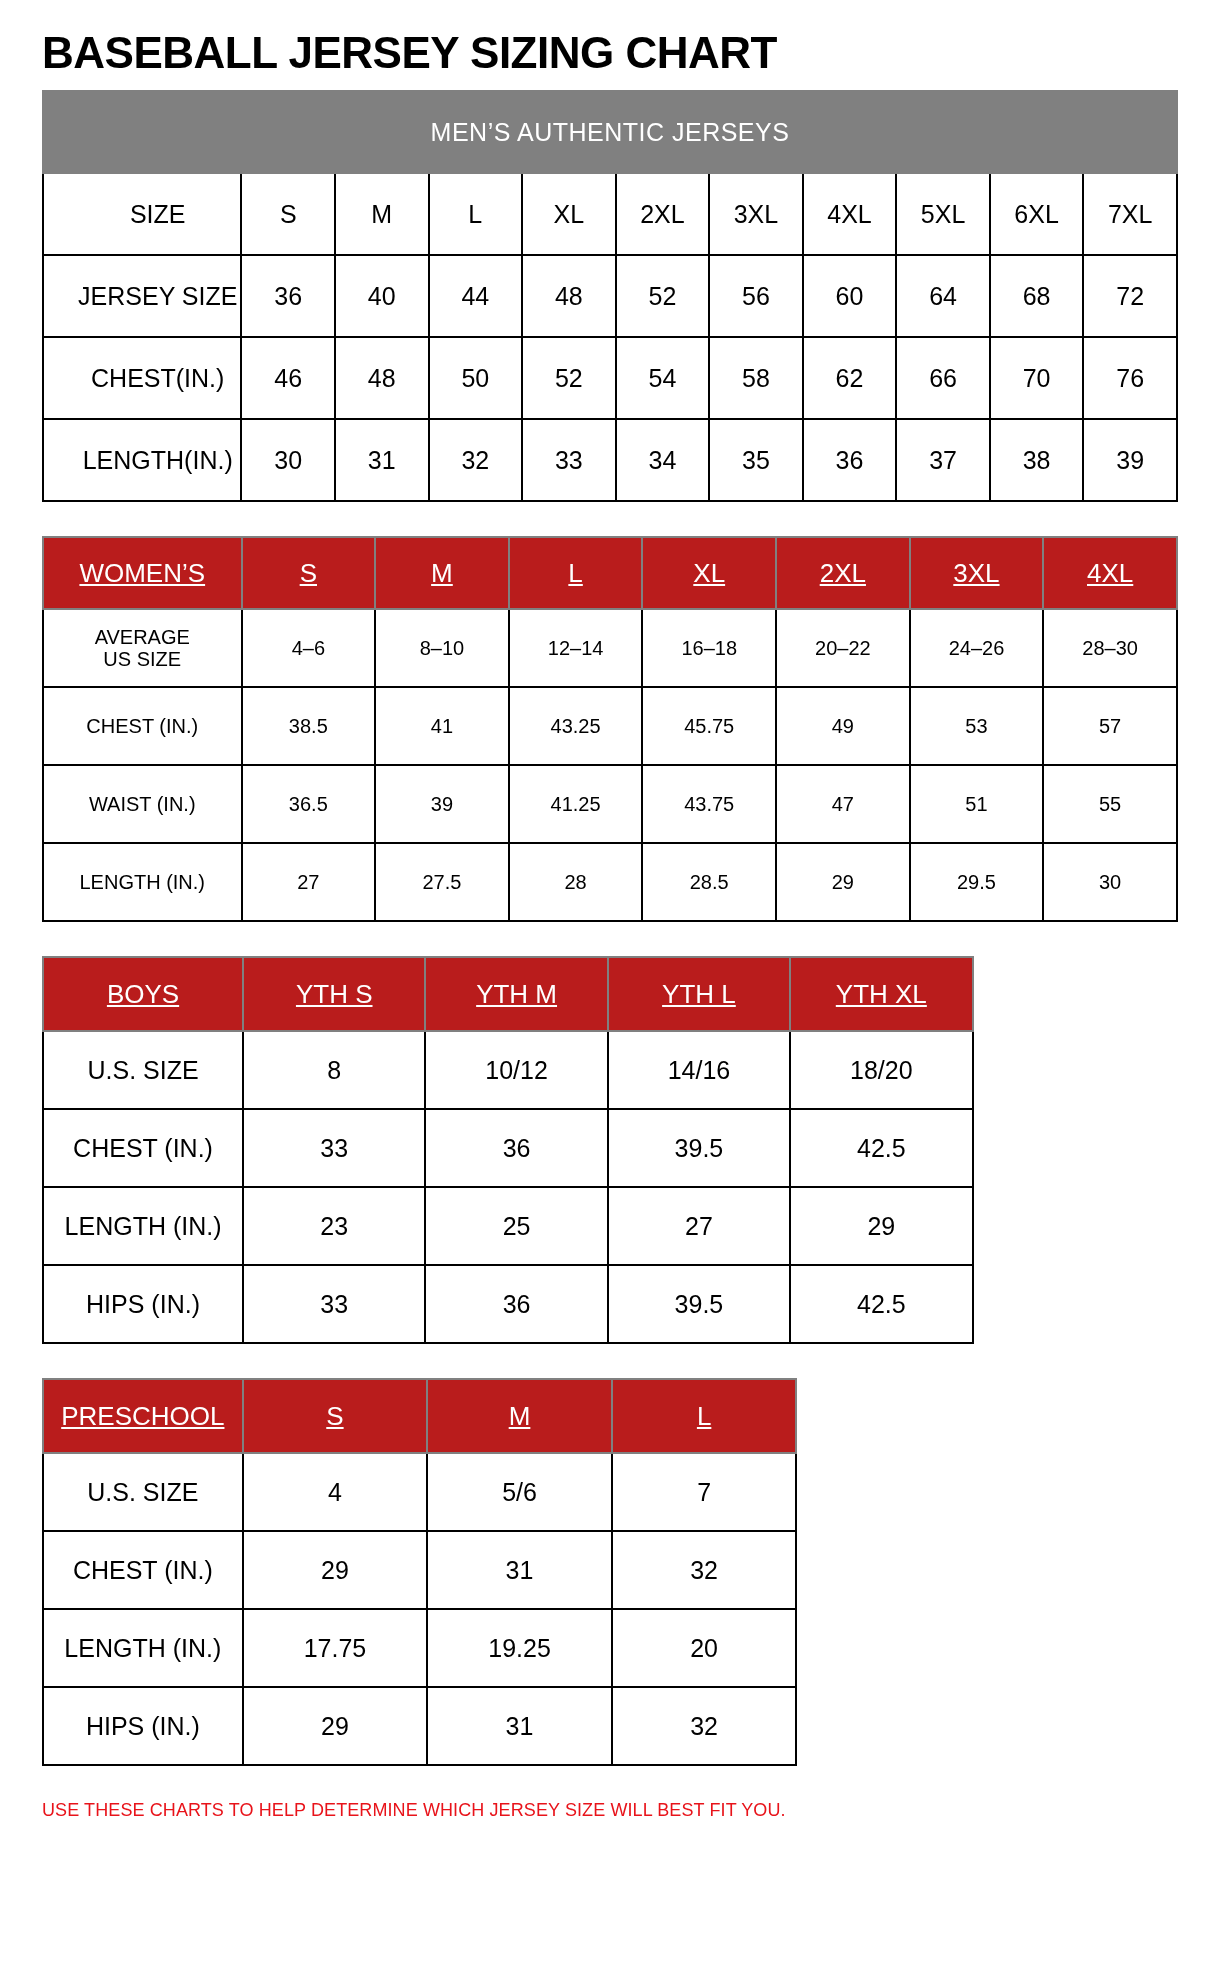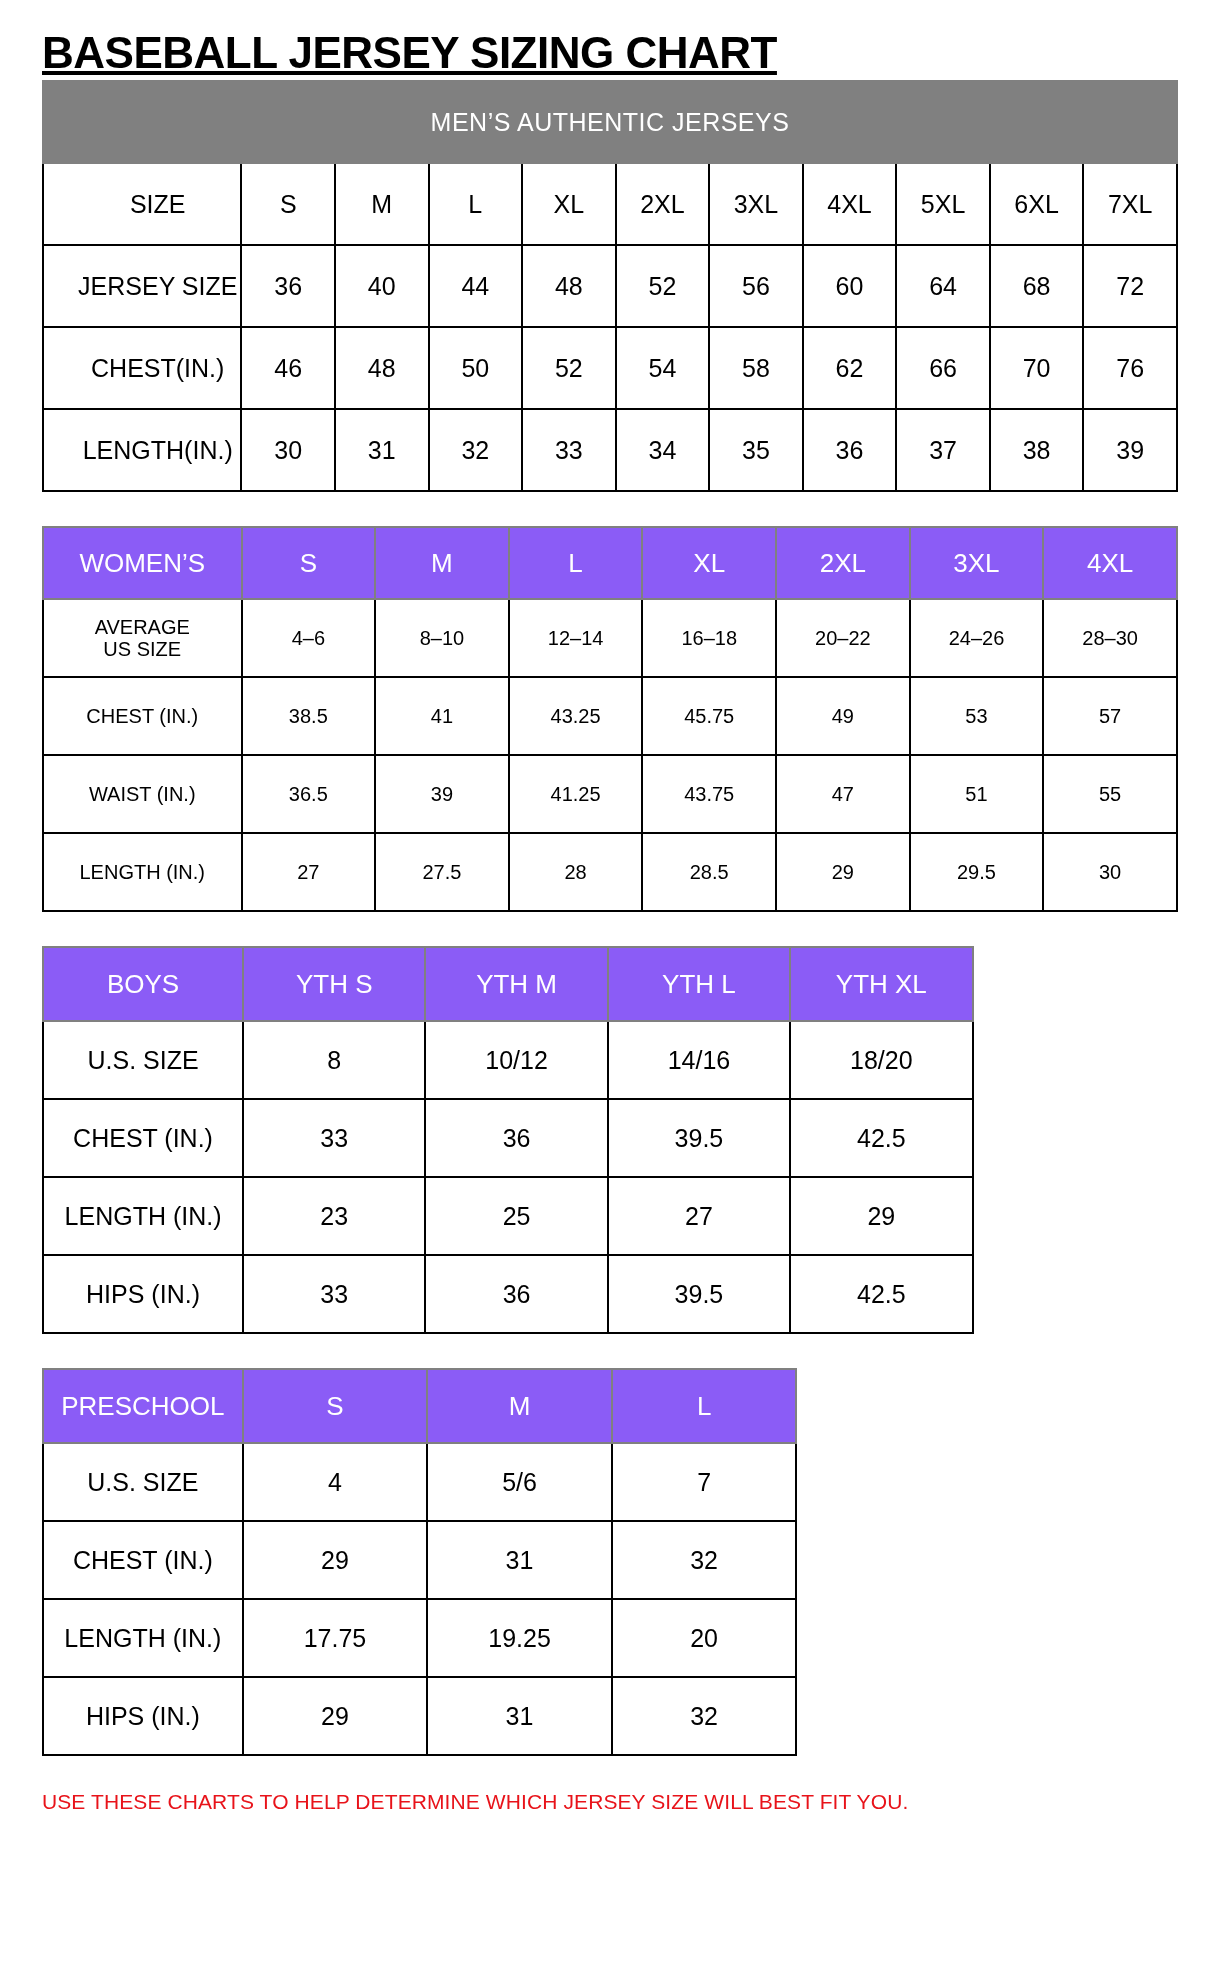--- a/index.html
+++ b/index.html
@@ -17,23 +17,22 @@
   }
   .page {
     width: 1220px;
     padding: 30px 42px 0 42px;
   }
   .main-title {
     font-size: 44px;
     font-weight: bold;
     letter-spacing: -0.5px;
     color: #000000;
-    margin: 0 0 4px 0;
+    margin: 0 0 14px 0;
     line-height: 1.05;
-    text-decoration: underline;
   }
   .note {
     font-size: 23px;
     color: #e8131a;
     line-height: 1.28;
     margin: 0 0 26px 0;
     max-width: 1100px;
   }
   table.chart {
     border-collapse: collapse;
@@ -61,34 +60,35 @@
   .men .chart td {
     font-size: 25px;
     height: 82px;
   }
   .men .rowlabel {
     font-size: 23px;
     padding-left: 32px;
   }
   
   .hdr td {
-    background: #8b5cf6;
+    background: #b91c1c;
     color: #ffffff;
     border: 2px solid #808080;
+    text-decoration: underline;
   }
   .women-wrap, .boys-wrap, .pre-wrap { margin-bottom: 34px; }
   .women .chart td { font-size: 20px; height: 78px; }
   .women .hdr td { font-size: 26px; height: 72px; }
   .boys .chart td { font-size: 25px; height: 78px; }
   .boys .hdr td { font-size: 26px; height: 74px; }
   .pre .chart td { font-size: 25px; height: 78px; }
   .pre .hdr td { font-size: 26px; height: 74px; }
   .two-line { line-height: 1.1; }
   .footer-note {
-    font-size: 21px;
+    font-size: 18px;
     color: #e8131a;
     margin-top: 12px;
     padding-bottom: 26px;
     letter-spacing: 0.1px;
   }
   .pre table.chart, .boys table.chart { width: 82%; }
   .women table.chart { width: 100%; }
 </style>
 </head>
 <body>

